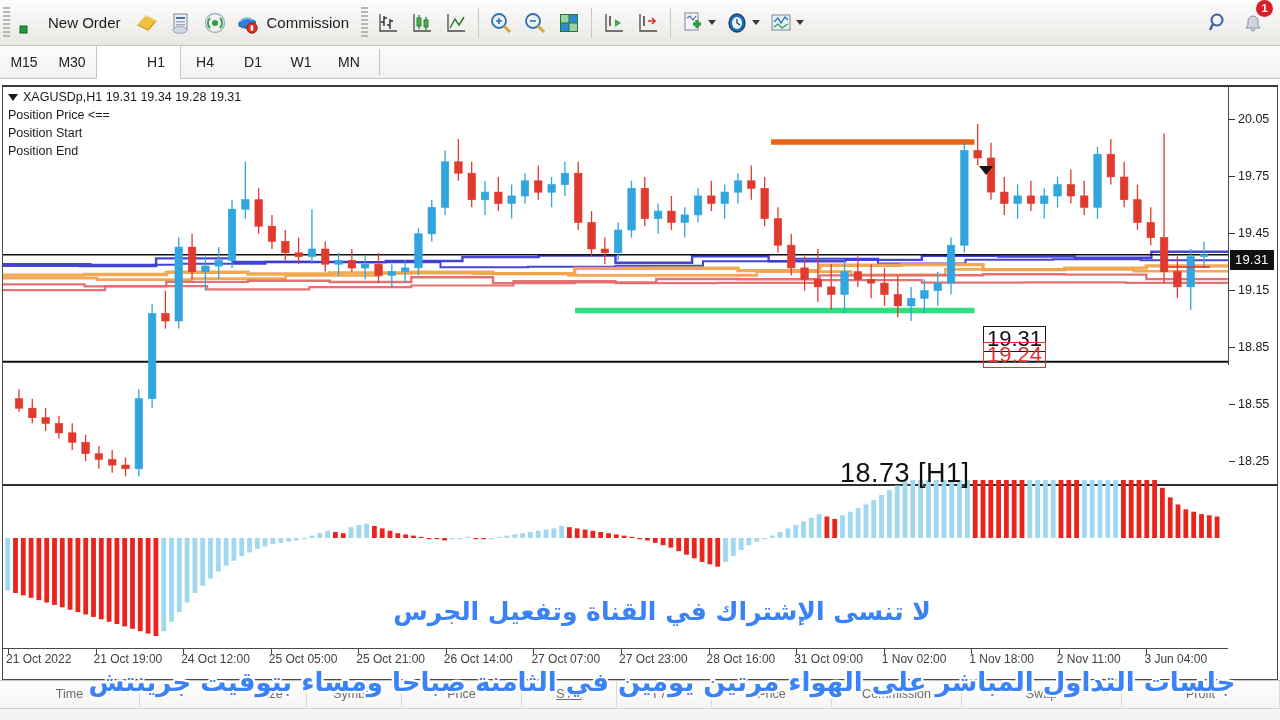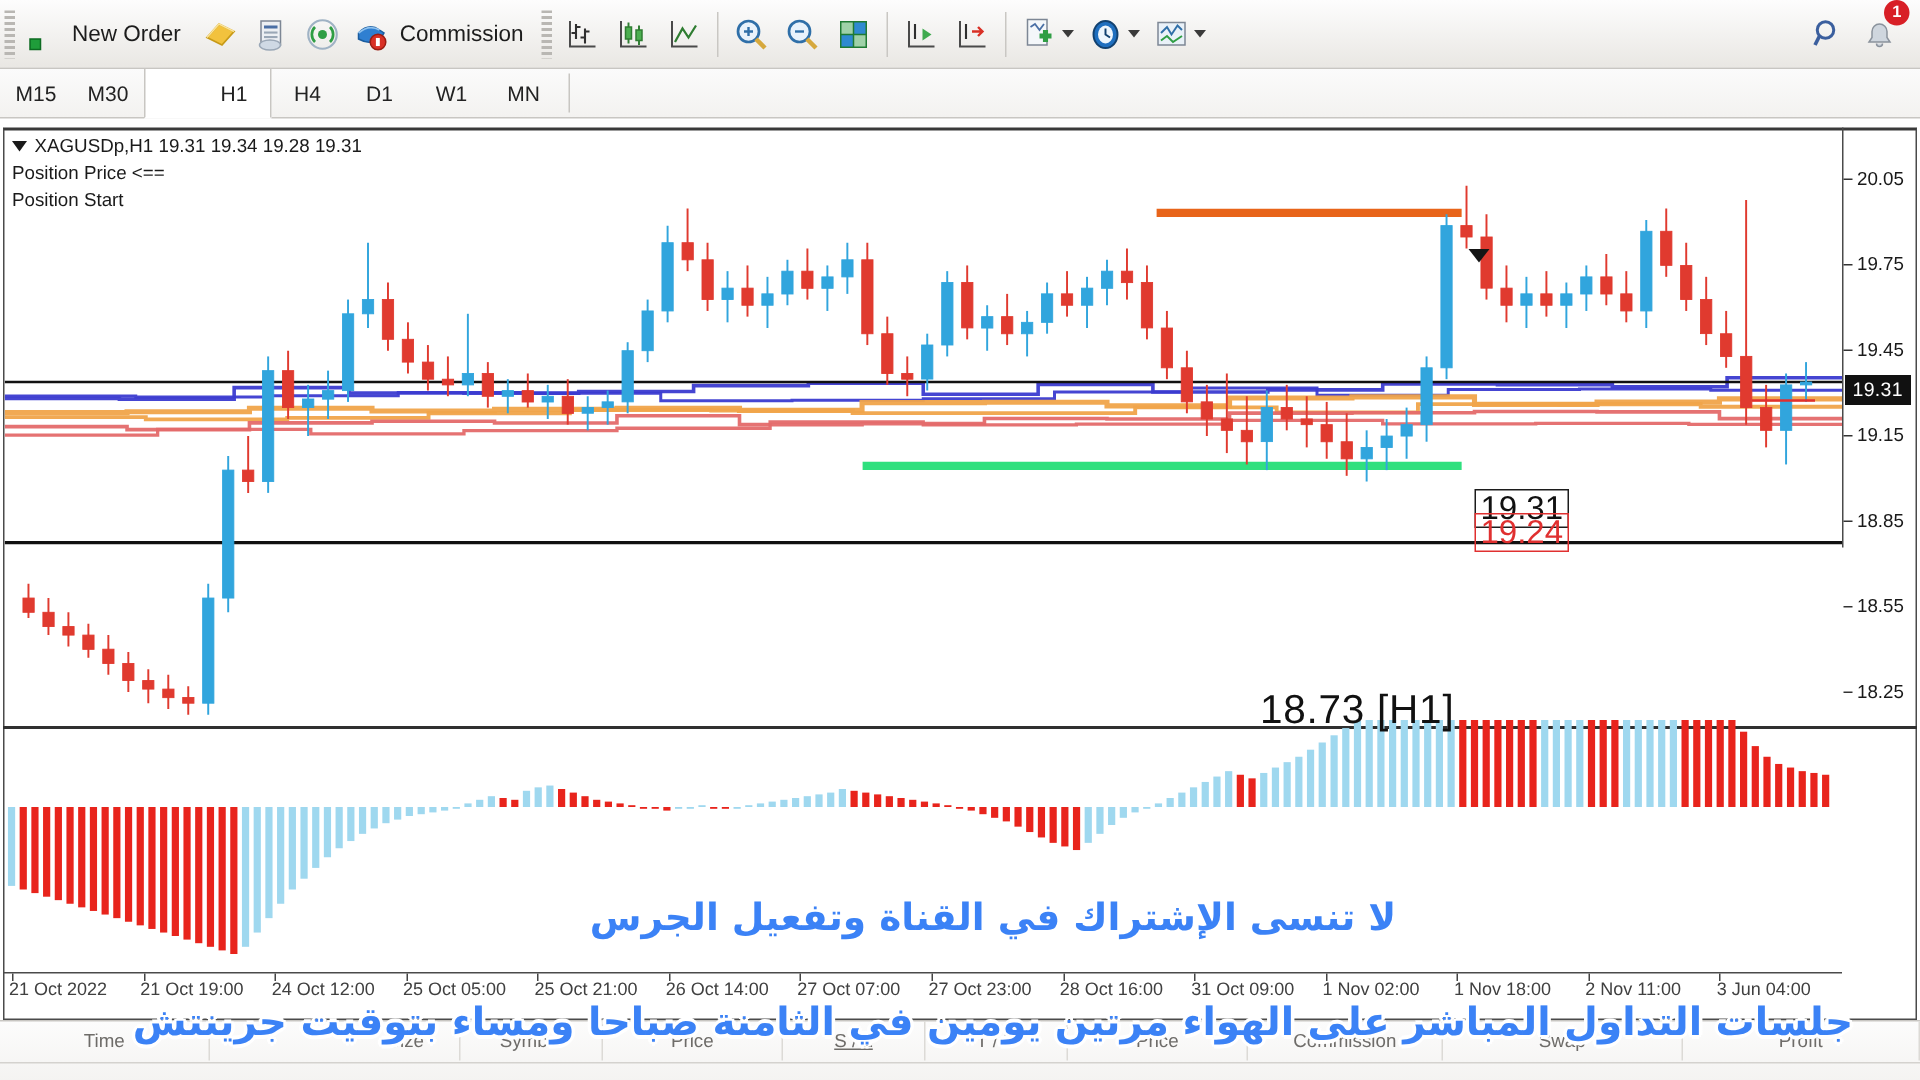--- a/index.html
+++ b/index.html
@@ -360,20 +360,21 @@
 
   <div class="chart-wrap">
     <div class="chart-frame"></div>
 
     <div class="hdr">
       <div class="ln">
         <span class="tri"></span><span>XAGUSDp,H1  19.31 19.34 19.28 19.31</span>
       </div>
       <div class="ln">Position Price &lt;==</div>
       <div class="ln">Position Start</div>
+      <div class="ln">Position End</div>
     </div>
 
     <div class="top-marker"></div>
 
     <div class="plot">
       <svg id="priceSvg" width="1225" height="398">
           <path d="M0.0 179.7 L76.6 179.7 L76.6 180.1 L153.1 180.1 L153.1 172.4 L229.7 172.4 L229.7 176.0 L306.3 176.0 L306.3 176.1 L382.8 176.1 L382.8 175.0 L459.4 175.0 L459.4 171.1 L535.9 171.1 L535.9 169.5 L612.5 169.5 L612.5 176.8 L689.1 176.8 L689.1 170.3 L765.6 170.3 L765.6 175.3 L842.2 175.3 L842.2 173.9 L918.8 173.9 L918.8 169.9 L995.3 169.9 L995.3 170.5 L1071.9 170.5 L1071.9 171.8 L1148.4 171.8 L1148.4 165.8 L1225.0 165.8 " fill="none" stroke="#3b3bd0" stroke-width="2.4" opacity="0.95"></path>
           <path d="M0.0 178.0 L87.5 178.0 L87.5 178.7 L175.0 178.7 L175.0 177.8 L262.5 177.8 L262.5 175.7 L350.0 175.7 L350.0 176.2 L437.5 176.2 L437.5 181.2 L525.0 181.2 L525.0 180.8 L612.5 180.8 L612.5 179.8 L700.0 179.8 L700.0 175.3 L787.5 175.3 L787.5 172.7 L875.0 172.7 L875.0 177.5 L962.5 177.5 L962.5 173.7 L1050.0 173.7 L1050.0 173.3 L1137.5 173.3 L1137.5 174.2 L1225.0 174.2 " fill="none" stroke="#3b3bd0" stroke-width="2" opacity="0.95"></path>
           <path d="M0.0 189.1 L81.7 189.1 L81.7 188.5 L163.3 188.5 L163.3 186.2 L245.0 186.2 L245.0 188.0 L326.7 188.0 L326.7 186.9 L408.3 186.9 L408.3 186.2 L490.0 186.2 L490.0 187.6 L571.7 187.6 L571.7 182.4 L653.3 182.4 L653.3 182.2 L735.0 182.2 L735.0 184.6 L816.7 184.6 L816.7 179.3 L898.3 179.3 L898.3 178.6 L980.0 178.6 L980.0 183.6 L1061.7 183.6 L1061.7 182.1 L1143.3 182.1 L1143.3 179.9 L1225.0 179.9 " fill="none" stroke="#f0a44a" stroke-width="3.4" opacity="0.95"></path>
           <path d="M0.0 192.1 L94.2 192.1 L94.2 193.6 L188.5 193.6 L188.5 192.6 L282.7 192.6 L282.7 189.5 L376.9 189.5 L376.9 187.3 L471.2 187.3 L471.2 187.7 L565.4 187.7 L565.4 189.4 L659.6 189.4 L659.6 189.4 L753.8 189.4 L753.8 185.6 L848.1 185.6 L848.1 188.9 L942.3 188.9 L942.3 183.4 L1036.5 183.4 L1036.5 183.5 L1130.8 183.5 L1130.8 185.2 L1225.0 185.2 " fill="none" stroke="#f0a44a" stroke-width="2.6" opacity="0.95"></path>

